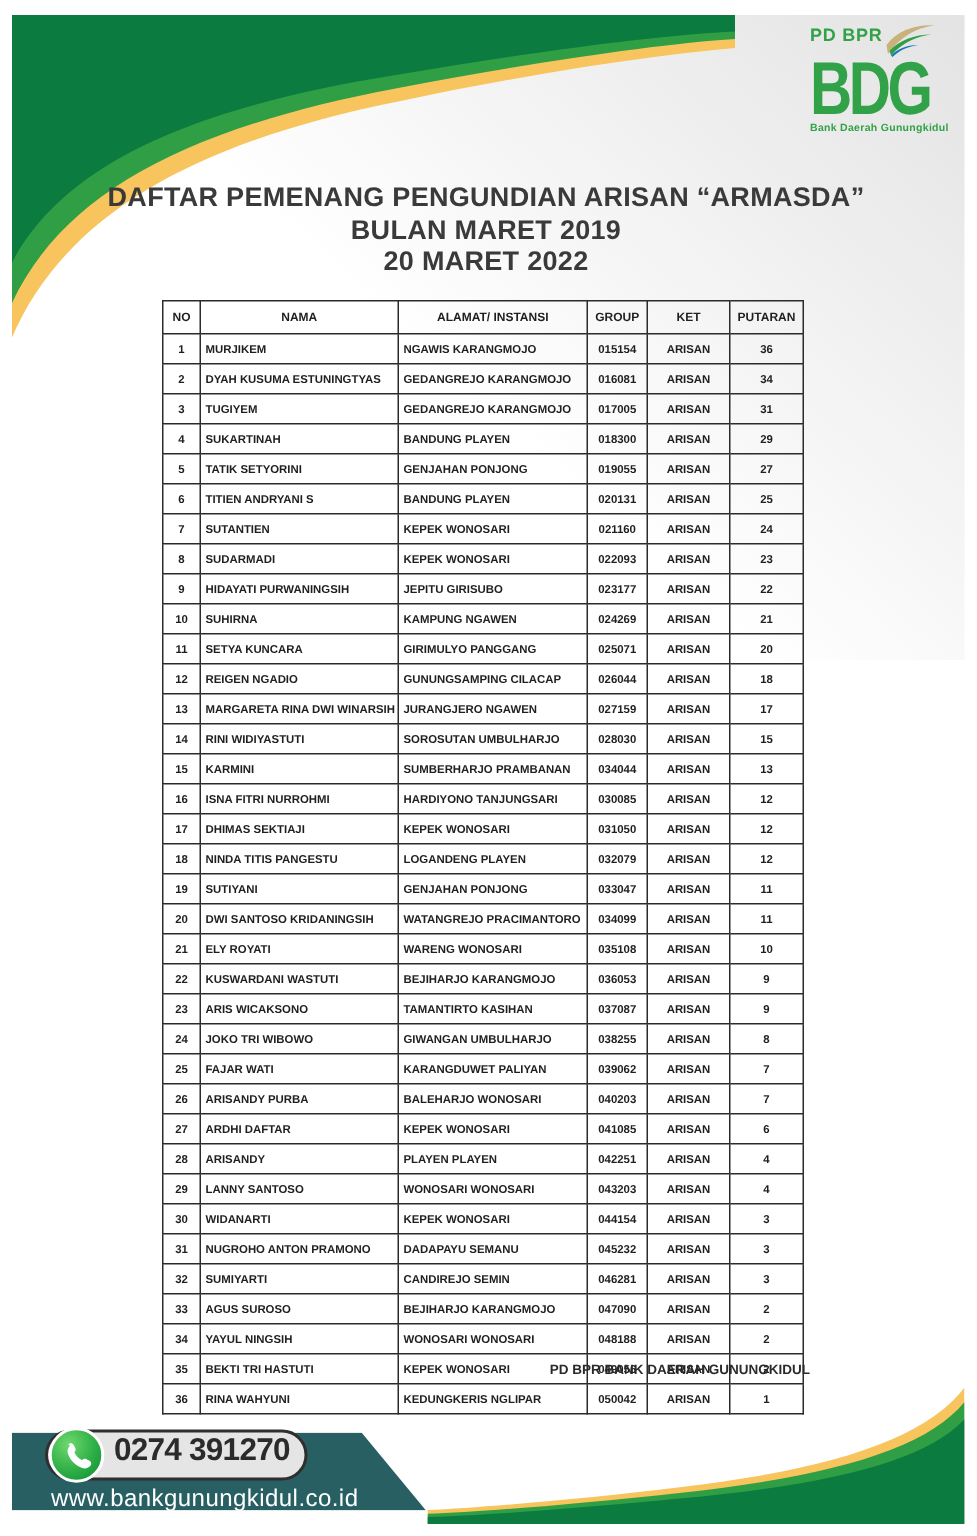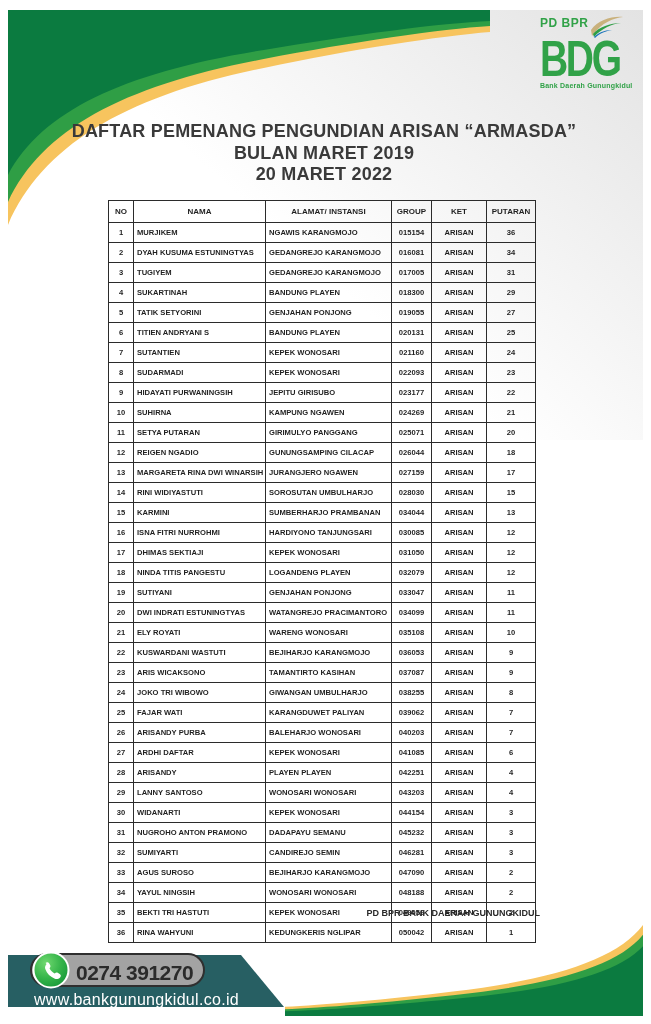--- a/index.html
+++ b/index.html
@@ -28,23 +28,23 @@
   table.winners td{height:19px;border:1px solid #2b2b2b;font-size:7.6px;font-weight:bold;
         color:#1f1f1f;text-align:center;padding:0 2px;white-space:nowrap;overflow:hidden;}
   table.winners td:nth-child(2),table.winners td:nth-child(3){text-align:left;padding-left:3px;}
   
   .sign{position:absolute;left:110px;top:908px;width:430px;text-align:right;
         font-size:9px;font-weight:bold;color:#2a2a2a;}
   
   .teal{position:absolute;left:8px;top:955px;width:280px;height:52px;background:#275f63;
         clip-path:polygon(0 0,233px 0,276px 100%,0 100%);}
   .footer-swoosh{position:absolute;left:285px;top:925px;width:358px;height:91px;}
-  .pill{position:absolute;left:30px;top:953px;width:175px;height:34px;background:#a3a3a3;
+  .pill{position:absolute;left:30px;top:953px;width:175px;height:34px;background:#e5e5e5;
         border:2.5px solid #2f2f2f;border-radius:19px;z-index:3;box-sizing:border-box;
-        display:flex;align-items:flex-end;}
+        display:flex;align-items:flex-start;}
   .pill-number{padding-left:44px;font-size:21px;font-weight:bold;color:#2b2b2b;
         letter-spacing:-.5px;white-space:nowrap;}
   .wa{position:absolute;left:32px;top:951px;width:38px;height:38px;z-index:4;}
   .url{position:absolute;left:34px;top:991px;width:166px;text-align:center;z-index:4;
        font-size:16px;color:#fff;letter-spacing:.3px;}
   
   .ojk-box{position:absolute;left:529px;top:1025px;width:91px;height:39px;background:#fff;
         border-radius:2px;z-index:4;padding:2px 2px 1px 3px;box-sizing:border-box;}
   .ojk-row{display:flex;align-items:center;height:21px;}
   .ojk-mark{font-size:12px;font-weight:800;font-style:italic;color:#8e1b12;line-height:12px;}
@@ -187,21 +187,21 @@
         <tr>
           <td>10</td>
           <td>SUHIRNA</td>
           <td>KAMPUNG NGAWEN</td>
           <td>024269</td>
           <td>ARISAN</td>
           <td>21</td>
         </tr>
         <tr>
           <td>11</td>
-          <td>SETYA PUTARAN</td>
+          <td>SETYA KUNCARA</td>
           <td>GIRIMULYO PANGGANG</td>
           <td>025071</td>
           <td>ARISAN</td>
           <td>20</td>
         </tr>
         <tr>
           <td>12</td>
           <td>REIGEN NGADIO</td>
           <td>GUNUNGSAMPING CILACAP</td>
           <td>026044</td>
@@ -259,21 +259,21 @@
         <tr>
           <td>19</td>
           <td>SUTIYANI</td>
           <td>GENJAHAN PONJONG</td>
           <td>033047</td>
           <td>ARISAN</td>
           <td>11</td>
         </tr>
         <tr>
           <td>20</td>
-          <td>DWI INDRATI ESTUNINGTYAS</td>
+          <td>DWI SANTOSO KRIDANINGSIH</td>
           <td>WATANGREJO PRACIMANTORO</td>
           <td>034099</td>
           <td>ARISAN</td>
           <td>11</td>
         </tr>
         <tr>
           <td>21</td>
           <td>ELY ROYATI</td>
           <td>WARENG WONOSARI</td>
           <td>035108</td>

